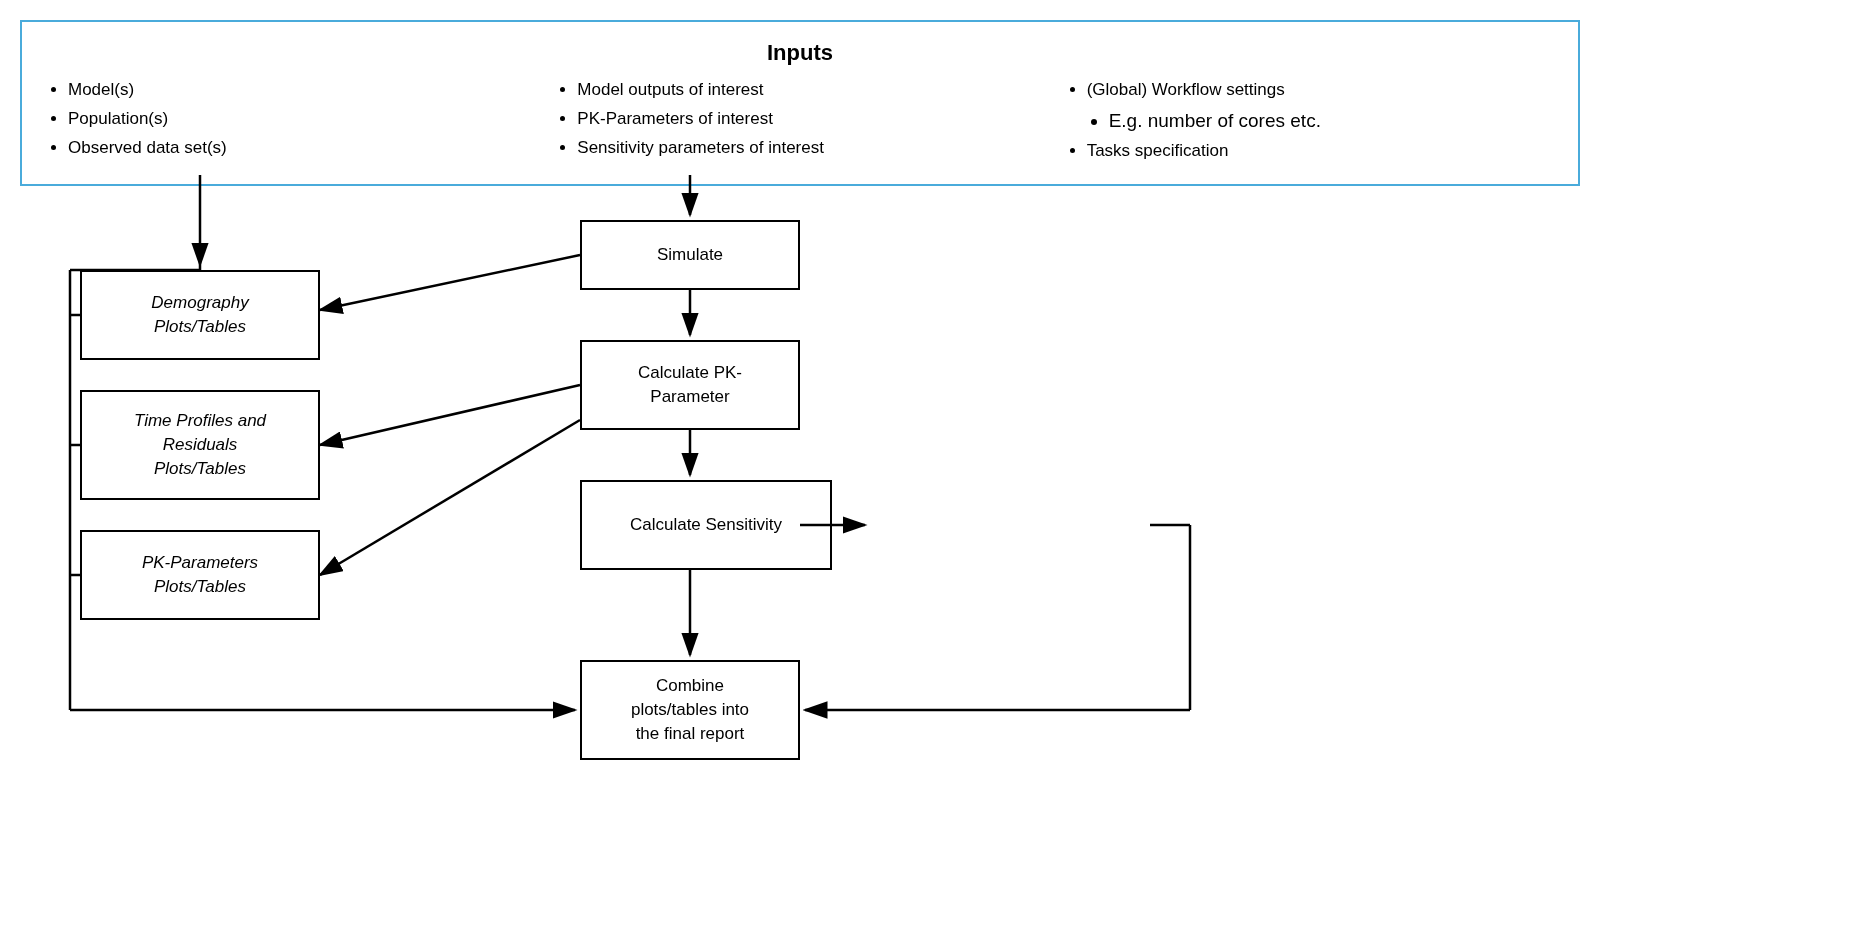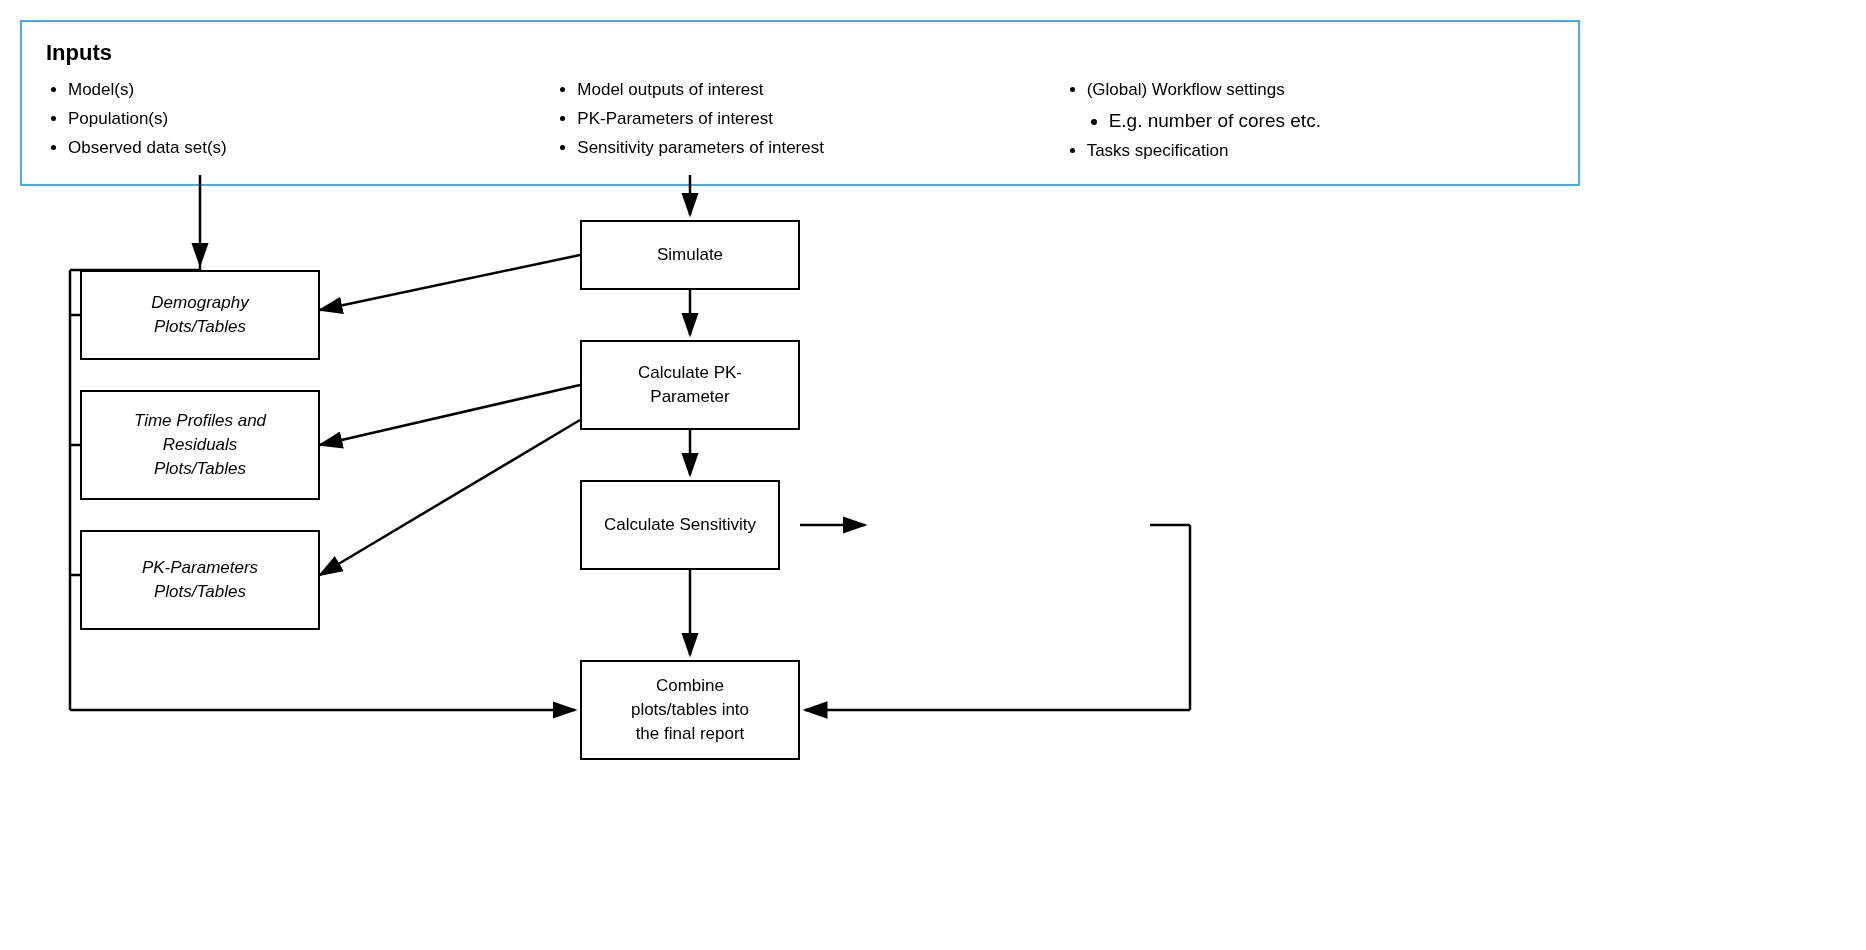--- a/index.html
+++ b/index.html
@@ -22,20 +22,21 @@
     .inputs-box {
       position: absolute;
       top: 20px;
       left: 20px;
       width: 1560px;
       border: 2.5px solid #4aabdb;
       background: #fff;
       padding: 18px 24px 18px 24px;
     }
     .inputs-title {
+      text-align: center;
       font-size: 22px;
       font-weight: bold;
       margin-bottom: 10px;
       color: #000;
     }
     .inputs-columns {
       display: flex;
       flex-direction: row;
       justify-content: space-between;
       gap: 20px;
@@ -123,35 +124,35 @@
     <span style="white-space:pre-line;">Demography
 Plots/Tables</span>
   </div>
 
   <div class="flow-box italic" style="left:80px; top:390px; width:240px; height:110px;">
     <span style="white-space:pre-line;font-style:italic;">Time Profiles and
 Residuals
 Plots/Tables</span>
   </div>
 
-  <div class="flow-box italic" style="left:80px; top:530px; width:240px; height:100px;">
+  <div class="flow-box italic" style="left:80px; top:530px; width:240px; height:90px;">
     <span style="white-space:pre-line;">PK-Parameters
 Plots/Tables</span>
   </div>
 
   <div class="flow-box" style="left:580px; top:340px; width:220px; height:90px;">
     <span style="white-space:pre-line;">Calculate PK-
 Parameter</span>
   </div>
 
   <div class="flow-box" style="left:580px; top:220px; width:220px; height:70px;">
     <span>Simulate</span>
   </div>
 
-  <div class="flow-box" style="left:580px; top:480px; width:200px; height:90px;">
+  <div class="flow-box" style="left:580px; top:480px; width:252px; height:90px;">
     <span>Calculate Sensitivity</span>
   </div>
 
 
   <div class="flow-box" style="left:580px; top:660px; width:220px; height:100px;">
     <span style="white-space:pre-line;">Combine
 plots/tables into
 the final report</span>
   </div>
 

